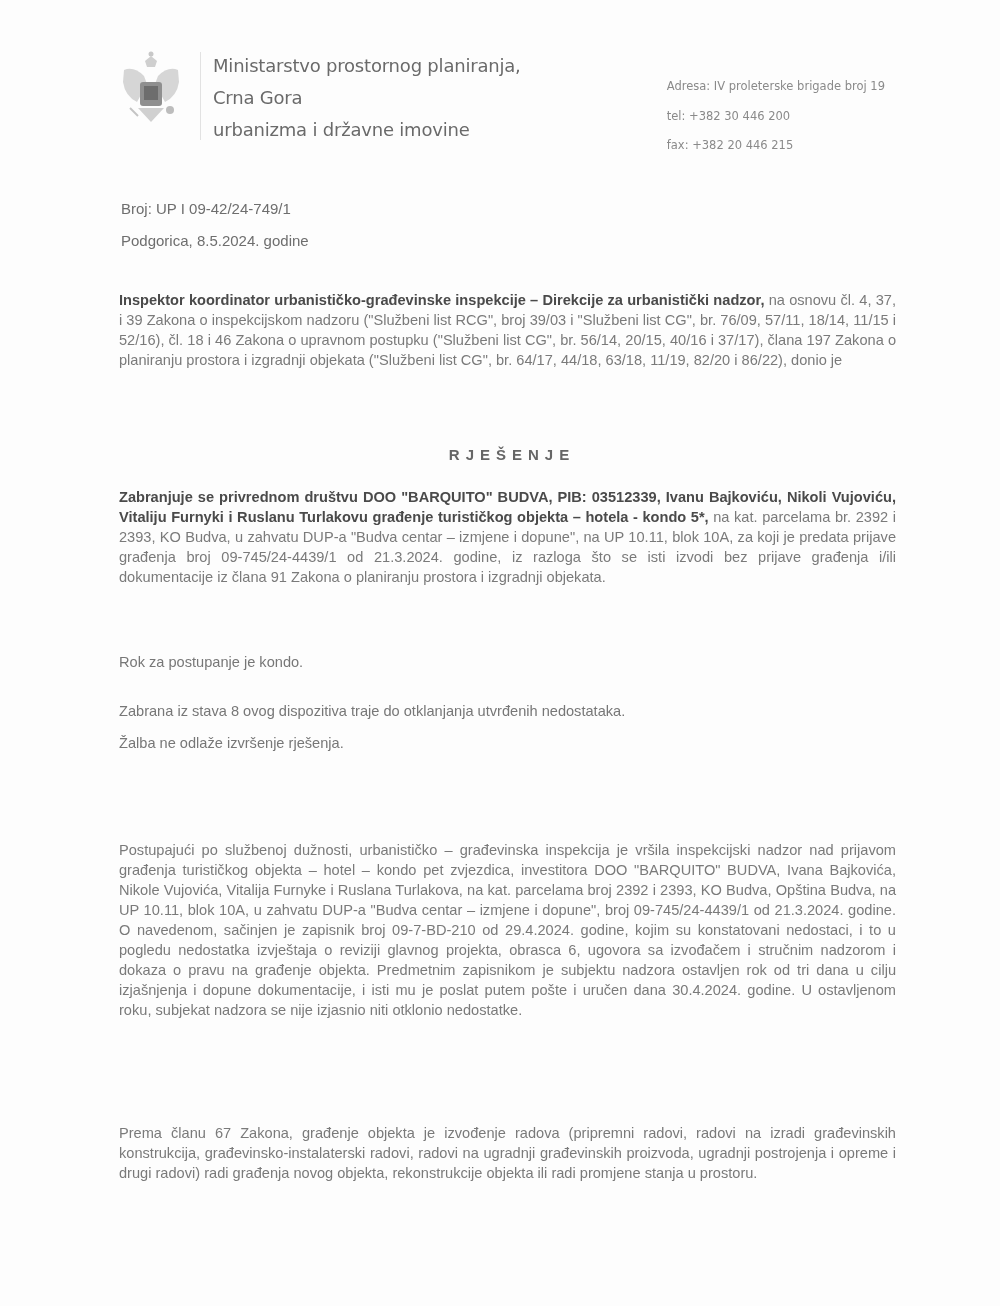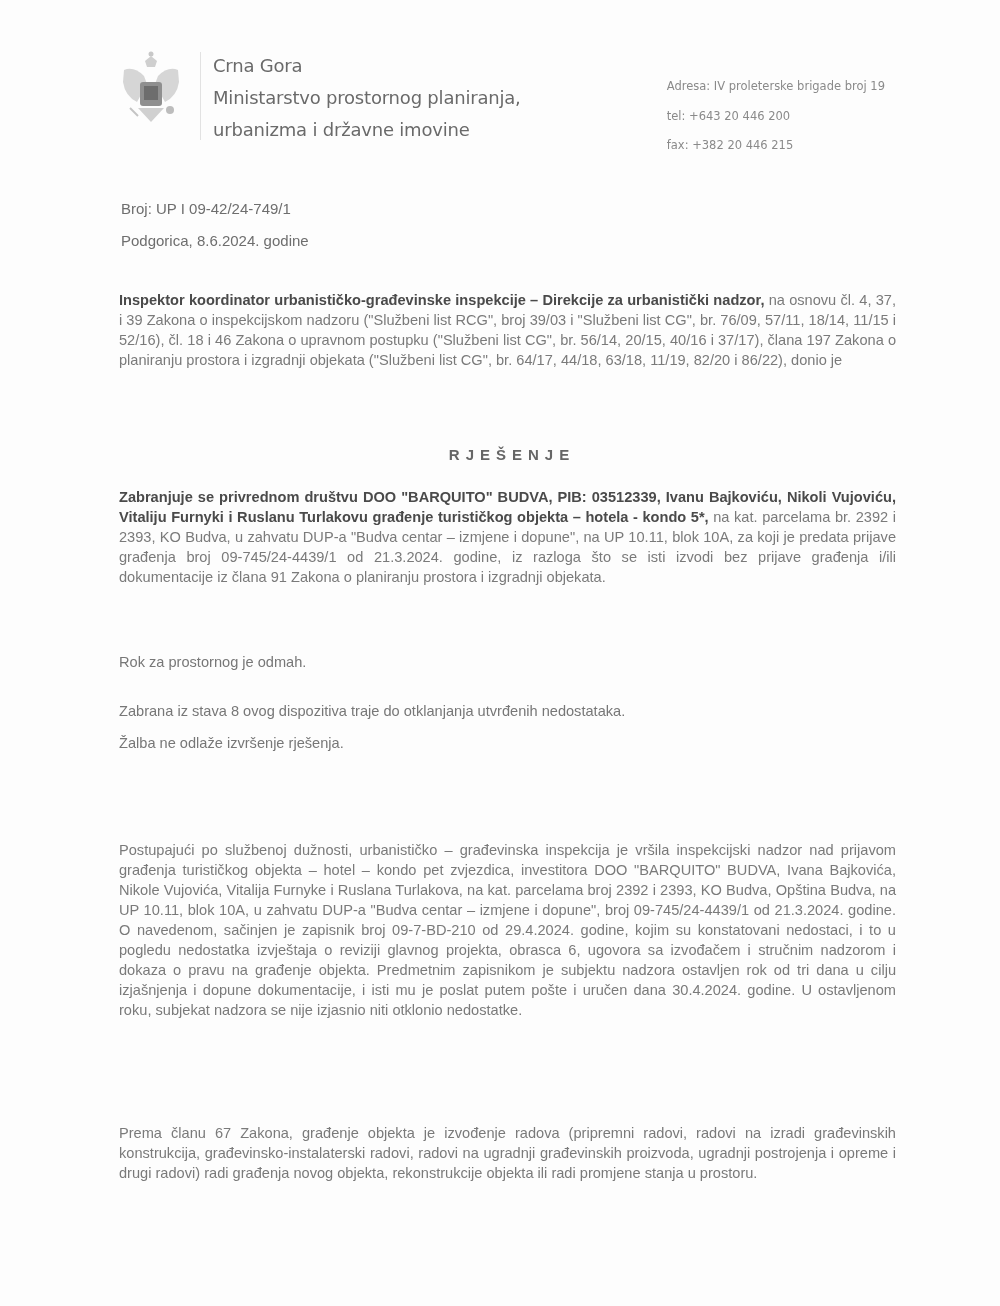--- a/index.html
+++ b/index.html
@@ -30,43 +30,43 @@
     <path d="M60 20 q-10 -4 -20 6 l-3 8 l10 18 q12 -6 14 -20 z" fill="#d6d6d6"></path>
     <rect x="22" y="32" width="22" height="24" rx="3" fill="#8f8f8f"></rect>
     <rect x="26" y="36" width="14" height="14" fill="#6d6d6d"></rect>
     <path d="M20 58 l13 14 l13 -14 z" fill="#d0d0d0"></path>
     <circle cx="52" cy="60" r="4" fill="#bdbdbd"></circle>
     <path d="M12 58 l8 8" stroke="#c4c4c4" stroke-width="2"></path>
   </svg>
   <div class="head-rule"></div>
 
   <div class="ministry">
+    <div>Ministarstvo prostornog planiranja,</div>
     <div>Crna Gora</div>
-    <div>Ministarstvo prostornog planiranja,</div>
     <div>urbanizma i državne imovine</div>
   </div>
 
   <div class="address">
     <div>Adresa: IV proleterske brigade broj 19</div>
-    <div>tel: +643 20 446 200</div>
+    <div>tel: +382 30 446 200</div>
     <div>fax: +382 20 446 215</div>
   </div>
 
   <div class="ref">
     <div>Broj: UP I 09-42/24-749/1</div>
-    <div>Podgorica, 8.6.2024. godine</div>
+    <div>Podgorica, 8.5.2024. godine</div>
   </div>
 
   <div class="para" style="top:290px;"><b>Inspektor koordinator urbanističko-građevinske inspekcije – Direkcije za urbanistički nadzor,</b><span> na osnovu čl. 4, 37, i 39 Zakona o inspekcijskom nadzoru ("Službeni list RCG", broj 39/03 i "Službeni list CG", br. 76/09, 57/11, 18/14, 11/15 i 52/16), čl. 18 i 46 Zakona o upravnom postupku ("Službeni list CG", br. 56/14, 20/15, 40/16 i 37/17), člana 197 Zakona o planiranju prostora i izgradnji objekata ("Službeni list CG", br. 64/17, 44/18, 63/18, 11/19, 82/20 i 86/22), donio je</span></div>
 
   <div class="heading" style="top:446px;">RJEŠENJE</div>
 
   <div class="para" style="top:487px;"><b>Zabranjuje se privrednom društvu DOO "BARQUITO" BUDVA, PIB: 03512339, Ivanu Bajkoviću, Nikoli Vujoviću, Vitaliju Furnyki i Ruslanu Turlakovu građenje turističkog objekta – hotela - kondo 5*,</b><span> na kat. parcelama br. 2392 i 2393, KO Budva, u zahvatu DUP-a "Budva centar – izmjene i dopune", na UP 10.11, blok 10A, za koji je predata prijave građenja broj 09-745/24-4439/1 od 21.3.2024. godine, iz razloga što se isti izvodi bez prijave građenja i/ili dokumentacije iz člana 91 Zakona o planiranju prostora i izgradnji objekata.</span></div>
 
-  <div class="line" style="top:654px;">Rok za prostornog je odmah.</div>
+  <div class="line" style="top:654px;">Rok za postupanje je kondo.</div>
   <div class="line" style="top:703px;">Zabrana iz stava 8 ovog dispozitiva traje do otklanjanja utvrđenih nedostataka.</div>
   <div class="line" style="top:735px;">Žalba ne odlaže izvršenje rješenja.</div>
 
 
   <div class="para" style="top:840px;">Postupajući po službenoj dužnosti, urbanističko – građevinska inspekcija je vršila inspekcijski nadzor nad prijavom građenja turističkog objekta – hotel – kondo pet zvjezdica, investitora DOO "BARQUITO" BUDVA, Ivana Bajkovića, Nikole Vujovića, Vitalija Furnyke i Ruslana Turlakova, na kat. parcelama broj 2392 i 2393, KO Budva, Opština Budva, na UP 10.11, blok 10A, u zahvatu DUP-a "Budva centar – izmjene i dopune", broj 09-745/24-4439/1 od 21.3.2024. godine. O navedenom, sačinjen je zapisnik broj 09-7-BD-210 od 29.4.2024. godine, kojim su konstatovani nedostaci, i to u pogledu nedostatka izvještaja o reviziji glavnog projekta, obrasca 6, ugovora sa izvođačem i stručnim nadzorom i dokaza o pravu na građenje objekta. Predmetnim zapisnikom je subjektu nadzora ostavljen rok od tri dana u cilju izjašnjenja i dopune dokumentacije, i isti mu je poslat putem pošte i uručen dana 30.4.2024. godine. U ostavljenom roku, subjekat nadzora se nije izjasnio niti otklonio nedostatke.</div>
   <div class="para" style="top:1123px;">Prema članu 67 Zakona, građenje objekta je izvođenje radova (pripremni radovi, radovi na izradi građevinskih konstrukcija, građevinsko-instalaterski radovi, radovi na ugradnji građevinskih proizvoda, ugradnji postrojenja i opreme i drugi radovi) radi građenja novog objekta, rekonstrukcije objekta ili radi promjene stanja u prostoru.</div>
 
 </div>
 
 </body></html>

